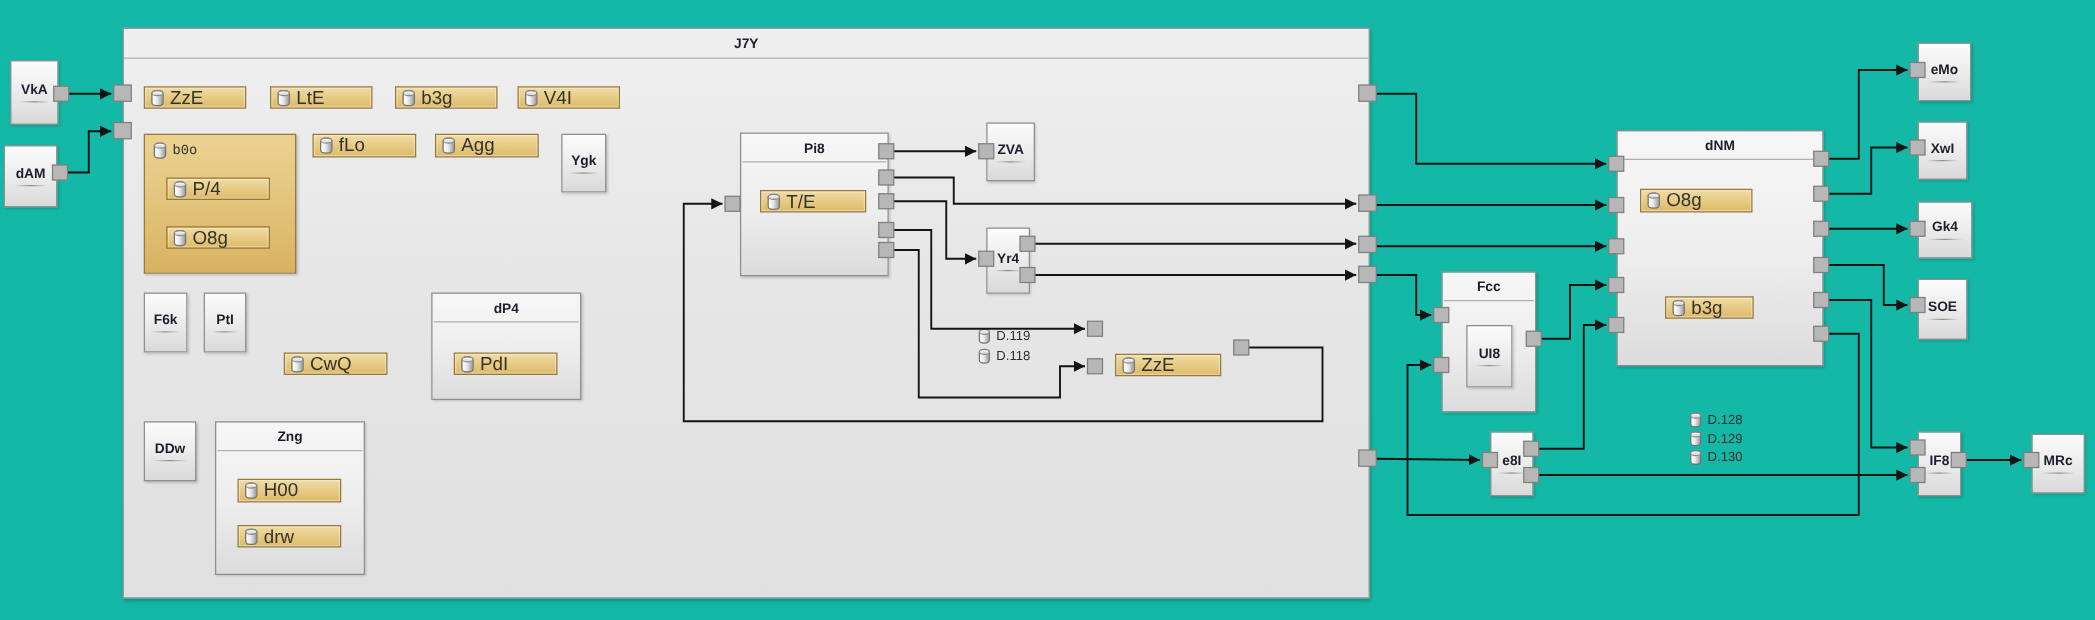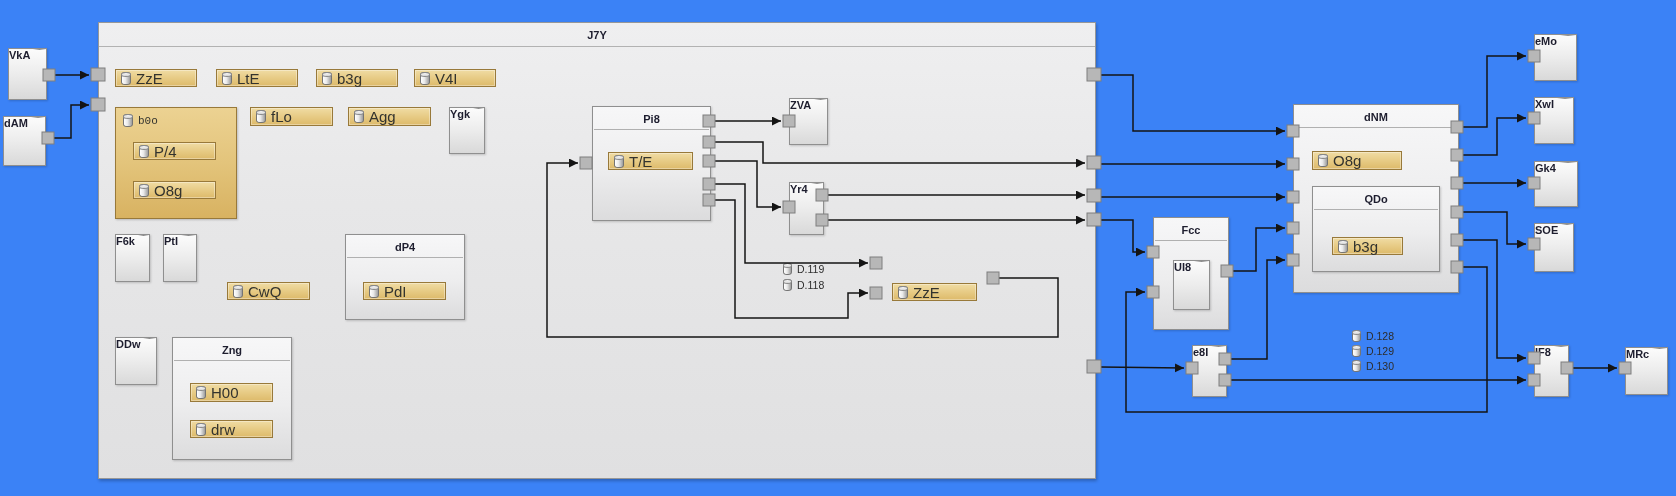--- a/index.html
+++ b/index.html
@@ -1,31 +1,31 @@
 <!DOCTYPE html>
 <html><head>
 <meta charset="utf-8">
 <style>
   html,body{margin:0;padding:0;background:#fff;}
-  .canvas{position:relative;width:1676px;height:496px;background:#3b82f6;
+  .canvas{position:relative;width:1676px;height:496px;background:#14b8a6;
           font-family:"Liberation Sans",sans-serif;overflow:hidden;}
   
   .sys{position:absolute;background:linear-gradient(180deg,#efeff0 0%,#e7e7e8 40%,#e0e0e1 100%);
        border:1px solid #979797;box-shadow:1px 2px 3px rgba(0,0,0,.25);}
   .sys .ct{position:absolute;left:0;right:0;top:0;text-align:center;font-size:11px;font-weight:bold;
        color:#1d1d2e;padding:6px 0 5px;border-bottom:1px solid #b2b2b2;}
   
   .cont{position:absolute;background:linear-gradient(180deg,#f7f7f8 0%,#ededee 55%,#dcdcdd 100%);
        border:1px solid #8f8f8f;box-shadow:1px 1px 2px rgba(0,0,0,.18);}
   .cont .ct{text-align:center;font-size:11px;font-weight:bold;color:#1d1d2e;
        padding:6px 2px 4px;border-bottom:1px solid #b0b0b0;margin:0 1px;}
   
   .blk{position:absolute;background:linear-gradient(180deg,#fcfcfc 0%,#ececec 50%,#d9d9d9 100%);
        border:1px solid #8f8f8f;box-shadow:1px 1px 2px rgba(0,0,0,.18);
-       display:flex;flex-direction:row;align-items:flex-start;justify-content:center;gap:3px;}
+       display:flex;flex-direction:column;align-items:center;justify-content:center;gap:3px;}
   .blk .bt{font-size:11px;font-weight:bold;color:#1d1d2e;white-space:nowrap;}
   .blk .bsep{display:block;width:68%;height:1px;
        background:linear-gradient(90deg,rgba(130,130,130,0),#8d8d8d,rgba(130,130,130,0));}
   
   .tstore{position:absolute;background:linear-gradient(180deg,#f0dca4 0%,#e7cb85 50%,#ddba6a 100%);
        border:1px solid #98793a;box-shadow:inset 0 0 0 1px rgba(255,255,255,.35);
        display:flex;align-items:center;gap:5px;padding-left:5px;box-sizing:border-box;}
   .tstore .sl{font-size:15px;color:#33332e;white-space:nowrap;}
   .tcont{position:absolute;background:linear-gradient(180deg,#ecd292 0%,#e3c47b 50%,#d8b261 100%);
        border:1px solid #98793a;box-shadow:1px 1px 2px rgba(0,0,0,.2);}
@@ -181,23 +181,20 @@
     <span class="bt">e8I</span>
       <span class="bsep"></span>
   </div>
 
   <div class="cont" style="left:1293px;top:104px;width:164px;height:187px">
     <div class="ct">dNM</div>
   </div>
   <div class="tstore" style="left:1312px;top:151px;width:90px;height:19px">
     <span class="cyl"></span>
       <span class="sl">O8g</span>
-  </div>
-  <div class="cont" style="left:1312px;top:186px;width:126px;height:84px">
-    <div class="ct">QDo</div>
   </div>
   <div class="tstore" style="left:1332px;top:237px;width:71px;height:18px">
     <span class="cyl"></span>
       <span class="sl">b3g</span>
   </div>
 
   <div class="ann" style="left:1352px;top:330px">
     <span class="cyl sm"></span>
       <span>D.128</span>
   </div>

